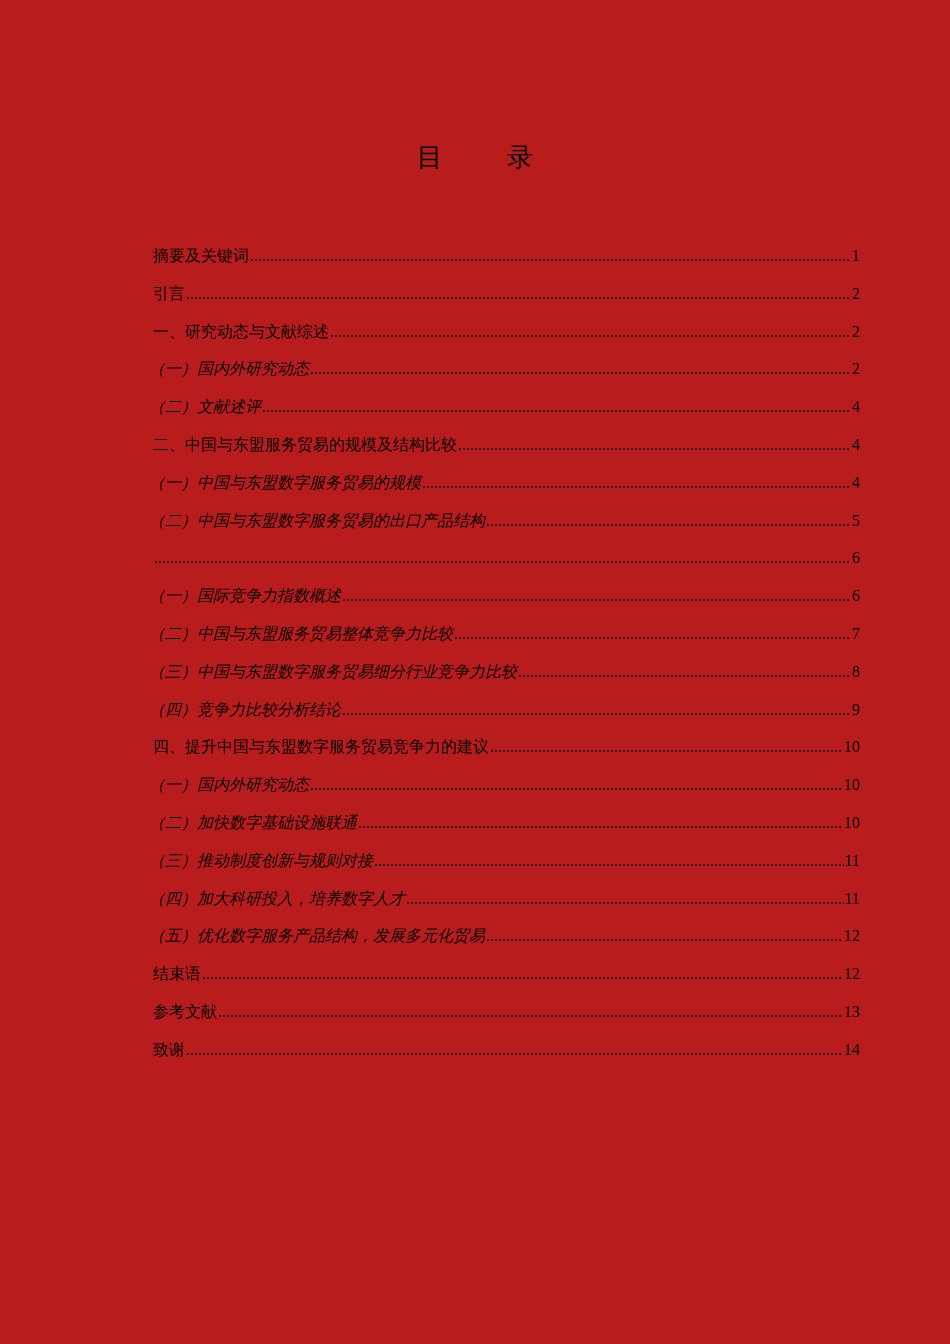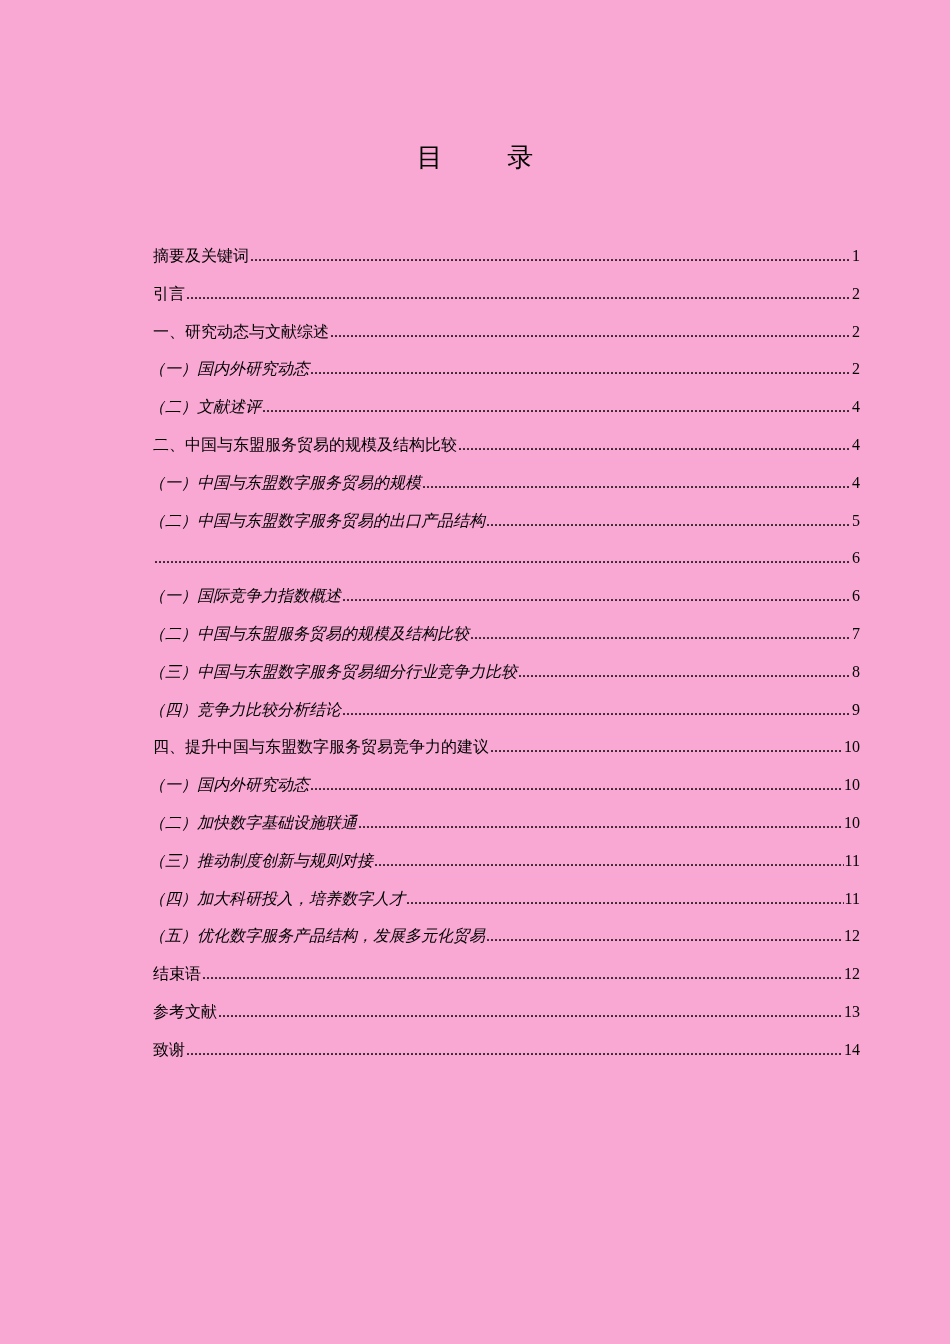--- a/index.html
+++ b/index.html
@@ -1,18 +1,18 @@
 <!DOCTYPE html>
 <html><head>
   <meta charset="utf-8">
   <style>
     html, body { margin: 0; padding: 0; background: #ffffff; }
     body { width: 950px; height: 1344px; position: relative; overflow: hidden;
            font-family: "DejaVu Serif", "Liberation Serif", serif; color: #000; }
-    .page { position: absolute; left: 0; top: 0; width: 950px; height: 1344px; background: #f9a8d4; }
+    .page { position: absolute; left: 0; top: 0; width: 950px; height: 1344px; background: #b91c1c; }
     .title { position: absolute; top: 140px; left: 0; width: 100%; text-align: center;
              font-size: 26px; letter-spacing: 0; }
     .title span { display: inline-block; margin: 0 28px; }
     .toc { position: absolute; left: 153px; top: 242px; width: 707px; }
     .row { display: flex; align-items: baseline; height: 37.8px; font-size: 16px; line-height: 28px; white-space: nowrap; text-align: center; }
     .row .label { flex: none; }
     .row.l2 .label { margin-left: -4px; font-style: italic; }
     .row .dots { flex: 1 1 auto; overflow: hidden; margin: 0 1px; letter-spacing: 0; font-family: "Liberation Serif", serif; }
     .row .dots::before { content: "........................................................................................................................................................................................................................................................"; }
     .row .page-num { flex: none; font-family: "Liberation Serif", serif; font-size: 16px; }
@@ -70,21 +70,21 @@
     <div class="row l1">
         <span class="dots"></span>
         <span class="page-num">6</span>
       </div>
     <div class="row l2">
         <span class="label">（一）国际竞争力指数概述</span>
         <span class="dots"></span>
         <span class="page-num">6</span>
       </div>
     <div class="row l2">
-        <span class="label">（二）中国与东盟服务贸易的规模及结构比较</span>
+        <span class="label">（二）中国与东盟服务贸易整体竞争力比较</span>
         <span class="dots"></span>
         <span class="page-num">7</span>
       </div>
     <div class="row l2">
         <span class="label">（三）中国与东盟数字服务贸易细分行业竞争力比较</span>
         <span class="dots"></span>
         <span class="page-num">8</span>
       </div>
     <div class="row l2">
         <span class="label">（四）竞争力比较分析结论</span>

